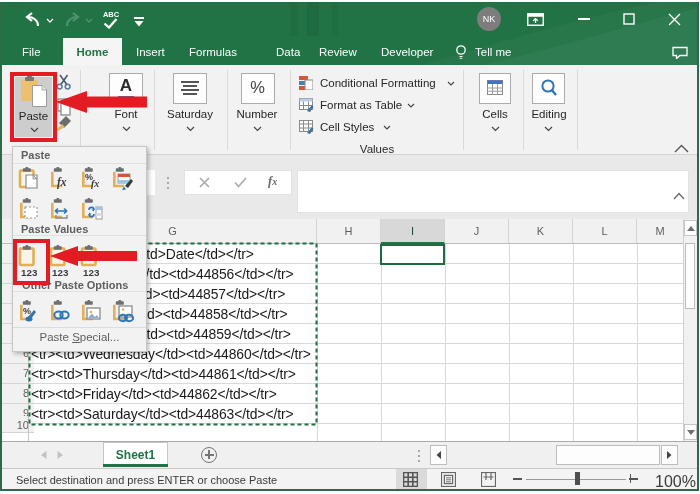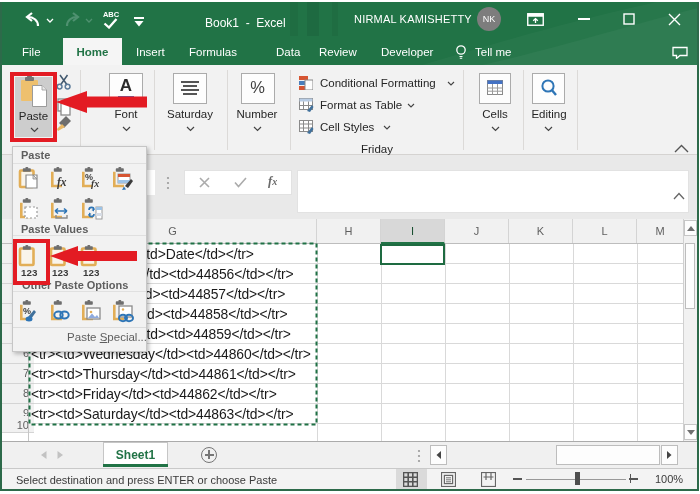--- a/index.html
+++ b/index.html
@@ -53,22 +53,20 @@
     </svg>
   <svg class="abs" style="left:103px;top:18px" width="15" height="11">
       <path d="M1.5 5.5 L6 9.5 L13.5 1" stroke="#fff" stroke-width="2.3" fill="none"></path>
     </svg>
   <div class="abs" style="left:134px;top:16.5px;width:10px;height:2px;background:#fff"></div>
   <svg class="abs" style="left:134px;top:21px" width="10" height="6">
       <path d="M0.5 0 L5 5.5 L9.5 0 Z" fill="#fff"></path>
     </svg>
 
   
-  <div class="abs" style="left:205px;top:16px;width:160px;color:#fff;font-size:12px">Book1&nbsp;&nbsp;-&nbsp;&nbsp;Excel</div>
-  <div class="abs" style="left:354px;top:13px;color:#fff;font-size:11px;letter-spacing:0.2px">NIRMAL KAMISHETTY</div>
   <div class="abs" style="left:477px;top:7px;width:24px;height:24px;border-radius:50%;background:#7d7d7d;color:#fff;font-size:9px;text-align:center;line-height:24px">NK</div>
   
   <svg class="abs" style="left:527px;top:13px" width="17" height="13">
     <rect x="0.75" y="0.75" width="15.5" height="11.5" fill="none" stroke="#fff" stroke-width="1.4"></rect>
     <rect x="0.75" y="0.75" width="15.5" height="3" fill="#fff"></rect>
     <path d="M8.5 10 L8.5 6 M6.2 7.8 L8.5 5.6 L10.8 7.8" stroke="#fff" stroke-width="1.3" fill="none"></path>
   </svg>
   <div class="abs" style="left:578px;top:18px;width:12px;height:1.6px;background:#fff"></div>
   <rect><svg class="abs" style="left:623px;top:13px" width="12" height="12">
         <rect x="1" y="1" width="10" height="10" fill="none" stroke="#fff" stroke-width="1.4"></rect>
@@ -187,21 +185,21 @@
       </svg>
   <svg class="abs" style="left:299px;top:120px" width="15" height="14">
     <rect x="0.5" y="0.5" width="13" height="11" fill="#fff" stroke="#8a8a8a"></rect>
     <path d="M4.5 0.5 V11.5 M9.5 0.5 V11.5 M0.5 4 H13.5 M0.5 8 H13.5" stroke="#8a8a8a" stroke-width="1"></path>
     <path d="M13 7 L8 13 L11 14 L14.5 9 Z" fill="#41719c"></path>
   </svg>
   <div class="riblbl" style="left:320px;top:121px">Cell Styles</div>
   <svg class="abs" style="left:383px;top:125px" width="8" height="6">
         <path d="M1 1 L4 4 L7 1" stroke="#444" stroke-width="1.1" fill="none"></path>
       </svg>
-  <div class="riblbl" style="left:347px;top:143px;width:60px">Friday</div>
+  <div class="riblbl" style="left:347px;top:143px;width:60px">Values</div>
 
   
   <div class="ibox" style="left:479px;top:73px;width:32px"></div>
   <svg class="abs" style="left:487px;top:80px" width="17" height="16">
     <rect x="0.5" y="0.5" width="15" height="14" fill="#fff" stroke="#8a8a8a"></rect>
     <rect x="0.5" y="0.5" width="15" height="3.5" fill="#4472c4"></rect>
     <path d="M5.5 4 V14.5 M10.5 4 V14.5 M0.5 8 H15.5 M0.5 11.2 H15.5" stroke="#9a9a9a" stroke-width="1"></path>
   </svg>
   <div class="riblbl" style="left:465px;top:108px;width:60px">Cells</div>
   <svg class="abs" style="left:491px;top:126px" width="9" height="6">
@@ -362,21 +360,21 @@
   <svg class="abs" style="left:481px;top:472px" width="15" height="15">
     <rect x="0.5" y="0.5" width="14" height="14" fill="none" stroke="#666" stroke-width="1.2"></rect>
     <path d="M5 0.5 V8 M10 0.5 V8 M2.5 5 H12.5" stroke="#666" stroke-width="1.2"></path>
   </svg>
   
   <div class="abs" style="left:513px;top:478px;width:9px;height:1.6px;background:#555"></div>
   <div class="abs" style="left:526px;top:478.6px;width:100px;height:1px;background:#999"></div>
   <div class="abs" style="left:575px;top:472px;width:5px;height:13px;background:#4e4e4e"></div>
   <div class="abs" style="left:629px;top:478px;width:9px;height:1.6px;background:#555"></div>
   <div class="abs" style="left:629.5px;top:474.3px;width:1.6px;height:9px;background:#555"></div>
-  <div class="abs" style="left:655px;top:473px;font-size:11px;color:#3a3a3a">100%</div>
+  <div class="abs" style="left:655px;top:473px;font-size:16px;color:#3a3a3a">100%</div>
 
   
   <div class="abs" style="left:12px;top:146px;width:135px;height:206px;background:#f2f2f2;border:1px solid #c6c6c6;box-sizing:border-box;box-shadow:2px 2px 4px rgba(0,0,0,0.25)"></div>
   <div class="mlabel" style="left:21px;top:149px">Paste</div>
   <div class="abs" style="left:13px;top:163px;width:133px;height:1px;background:#e0e0e0"></div>
   <svg width="0" height="0" style="position:absolute">
         <defs>
     <g id="cb">
             <rect x="2" y="3.5" width="13.5" height="16.5" rx="1" fill="#f9f4ea" stroke="#e2ae57" stroke-width="2.6"></rect>
             <rect x="4.8" y="1.2" width="8" height="3.6" rx="0.8" fill="#6e6e6e"></rect>
@@ -462,21 +460,21 @@
         <path d="M8 18 L12 13.5 L15 17 L17 15 L19 18 Z" fill="#8faadc"></path>
       </svg>
   <svg class="abs" style="left:111px;top:300px" width="26" height="24">
         <use href="#cbo"></use>
         <rect x="8" y="6" width="13" height="11" fill="#fff" stroke="#8a8a8a" stroke-width="1.3"></rect>
         <circle cx="12" cy="9.5" r="1.2" fill="#e2ae57"></circle>
         <ellipse cx="12" cy="18" rx="4" ry="3.2" fill="none" stroke="#2e75b6" stroke-width="2"></ellipse>
         <ellipse cx="18" cy="18" rx="4" ry="3.2" fill="none" stroke="#2e75b6" stroke-width="2"></ellipse>
       </svg>
   <div class="abs" style="left:13px;top:327px;width:133px;height:1px;background:#dcdcdc"></div>
-  <div class="abs" style="left:12px;top:331px;width:135px;text-align:right;font-size:11.5px;color:#5e5e5e">Paste <span style="text-decoration:underline">S</span>pecial...</div>
+  <div class="abs" style="left:12px;top:331px;width:135px;text-align:center;font-size:11.5px;color:#5e5e5e">Paste <span style="text-decoration:underline">S</span>pecial...</div>
 
   
   <div class="abs" style="left:10px;top:72px;width:47px;height:70px;border:4.5px solid #e31b23;box-sizing:border-box"></div>
   <svg class="abs" style="left:56px;top:90px" width="92" height="25">
     <polygon points="0,12 31,1 31,6.5 91,6.5 91,17.5 31,17.5 31,23" fill="#e31b23"></polygon>
   </svg>
   <div class="abs" style="left:13px;top:239px;width:37px;height:46px;border:4px solid #e31b23;box-sizing:border-box"></div>
   <svg class="abs" style="left:50px;top:244px" width="88" height="24">
     <polygon points="0,12 28,2 28,7 87,7 87,17 28,17 28,22" fill="#e31b23"></polygon>
   </svg>

